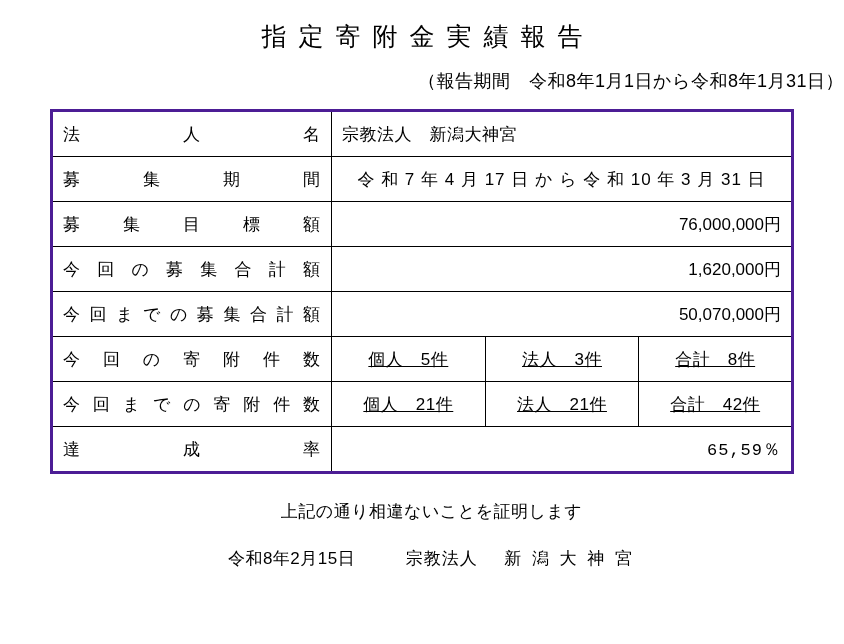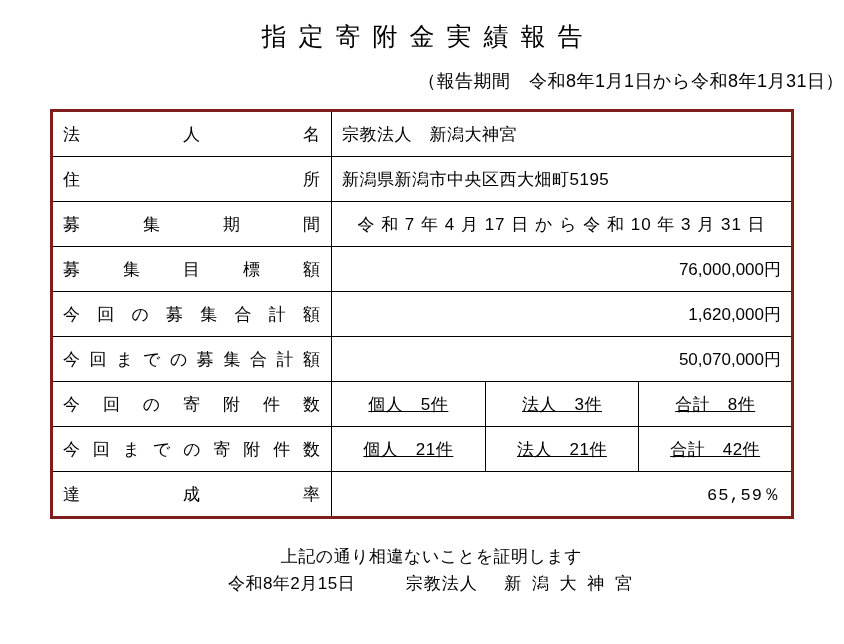--- a/index.html
+++ b/index.html
@@ -34,21 +34,21 @@
     letter-spacing: 0.5px;
   }
   .table-wrap {
     margin: 16px auto 0 auto;
     width: 744px;
   }
   table.report {
     border-collapse: collapse;
     width: 744px;
     table-layout: fixed;
-    border: 3px solid #7f1d1d;
+    border: 3px solid #4c1d95;
   }
   table.report td {
     border: 1px solid #000;
     height: 44px;
     font-size: 17px;
     padding: 0 10px;
     vertical-align: middle;
   }
   td.label {
     width: 258px;
@@ -86,21 +86,21 @@
   .footer {
     margin-top: 26px;
     text-align: center;
     font-size: 17px;
     padding-left: 19px;
   }
   .footer .line1 {
     letter-spacing: 0.5px;
   }
   .footer .line2 {
-    margin-top: 4px;
+    margin-top: 24px;
     letter-spacing: 0.5px;
   }
   .footer .line2 .gap {
     display: inline-block;
     width: 40px;
   }
   .footer .line2 .org {
     letter-spacing: 1px;
   }
   .footer .line2 .name {
@@ -114,24 +114,20 @@
 
   <div class="title">指定寄附金実績報告</div>
   <div class="subtitle">（報告期間　令和8年1月1日から令和8年1月31日）</div>
 
   <div class="table-wrap">
     <table class="report">
       <tbody>
         <tr>
           <td class="label">法人名</td>
           <td class="val-left" colspan="3">宗教法人　新潟大神宮</td>
-        </tr>
-        <tr>
-          <td class="label">住所</td>
-          <td class="val-left" colspan="3">新潟県新潟市中央区西大畑町5195</td>
         </tr>
         <tr>
           <td class="label">募集期間</td>
           <td class="val-center" colspan="3">令 和 7 年 4 月 17 日 か ら 令 和 10 年 3 月 31 日</td>
         </tr>
         <tr>
           <td class="label">募集目標額</td>
           <td class="val-right" colspan="3">76,000,000円</td>
         </tr>
         <tr>

